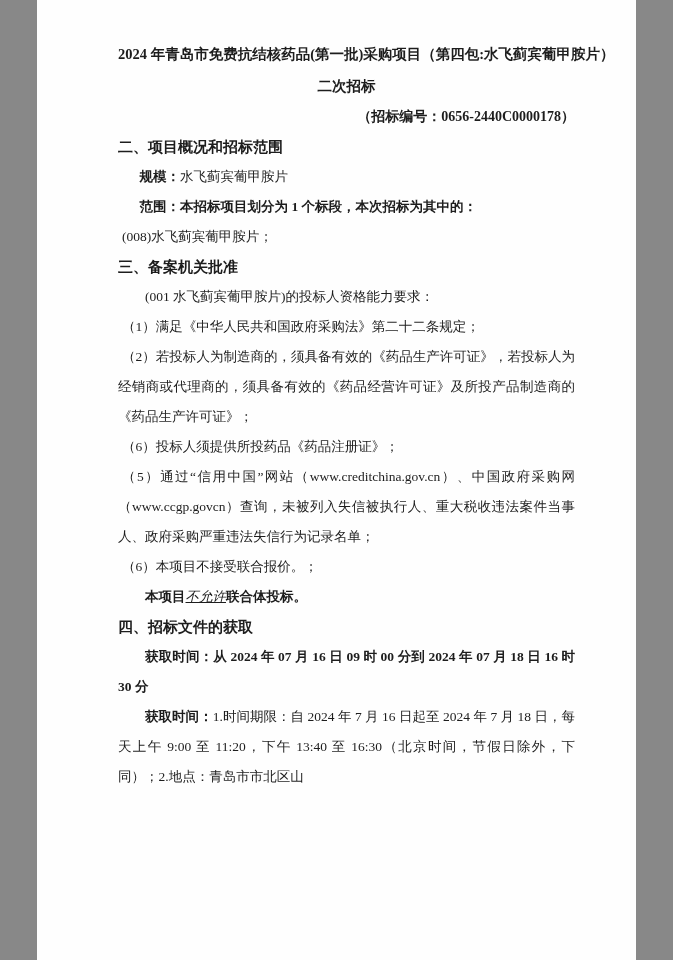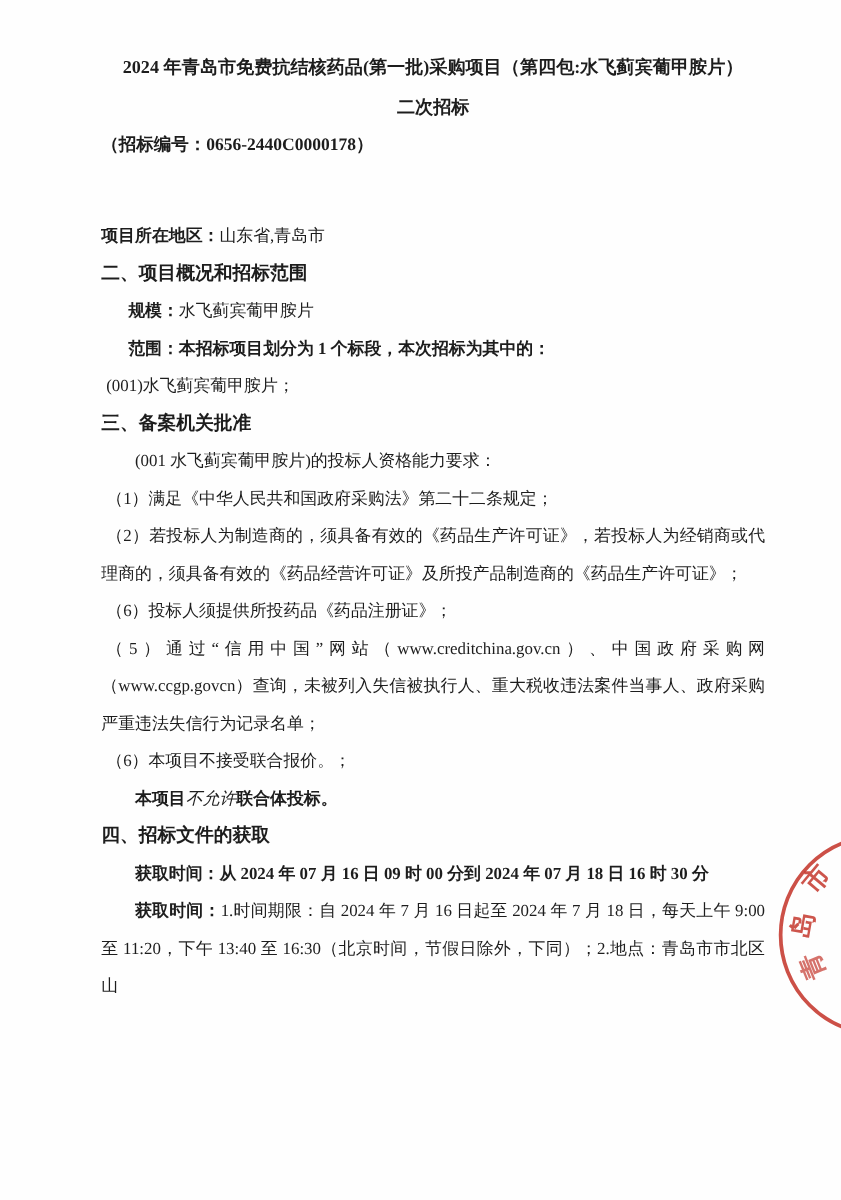--- a/index.html
+++ b/index.html
@@ -1,56 +1,56 @@
 <!DOCTYPE html>
 <html lang="zh"><head>
 <meta charset="utf-8">
 <style>
   html,body{margin:0;padding:0;background:#888;}
   .page{
     position:relative;
-    width:673px;height:960px;
+    width:599px;height:960px;
     margin:0 auto;
     background:#fefefe;
     color:#1d1d1d;
     font-family:"Liberation Serif","DejaVu Serif",serif;
     overflow:hidden;
     box-sizing:border-box;
   }
   .content{
     position:relative;
     box-sizing:border-box;
     padding:38px 61px 0 81px;
   }
   .title-block{text-align:center;}
   .title-line{
     font-size:14.5px;font-weight:bold;line-height:32px;
     white-space:nowrap;
   }
   .tender-no{
-    font-size:14px;font-weight:bold;line-height:30px;text-align:left;
+    font-size:14px;font-weight:bold;line-height:30px;text-align:right;
   }
   .location-line{
     margin-top:42px;
     font-size:13.5px;line-height:30px;
   }
   .sec-heading{
     font-size:15px;font-weight:bold;line-height:30px;
     margin:0;
   }
   p{margin:0;}
   .body-text{
     font-size:13.5px;line-height:30px;
     text-align:justify;
   }
   .indent2{text-indent:2em;}
   .indent16{text-indent:1.6em;}
   .indent-sm{text-indent:4px;}
   .b{font-weight:bold;}
-  .i{font-style:italic;}
+  .i{font-style:italic;text-decoration:underline;}
   
   .stamp{
     position:absolute;
     left:623px;top:667px;
     width:162px;height:162px;
     pointer-events:none;
   }
   .stamp-ring{
     position:absolute;inset:0;
     border:3px solid #c5382e;
@@ -74,31 +74,30 @@
 
 <div class="page">
   <div class="content">
 
     <div class="title-block">
       <div class="title-line">2024 年青岛市免费抗结核药品(第一批)采购项目（第四包:水飞蓟宾葡甲胺片）</div>
       <div class="title-line">二次招标</div>
       <div class="tender-no">（招标编号：0656-2440C0000178）</div>
     </div>
 
-    <p class="location-line body-text"><span class="b">项目所在地区：</span><span>山东省,青岛市</span></p>
 
 
 
     <h2 class="sec-heading">二、项目概况和招标范围</h2>
 
     <p class="body-text indent16"><span class="b">规模：</span><span>水飞蓟宾葡甲胺片</span></p>
 
     <p class="body-text indent16"><span class="b">范围：</span><span class="b">本招标项目划分为 1 个标段，本次招标为其中的：</span></p>
 
-    <p class="body-text indent-sm">(001)水飞蓟宾葡甲胺片；</p>
+    <p class="body-text indent-sm">(008)水飞蓟宾葡甲胺片；</p>
 
     <h2 class="sec-heading">三、备案机关批准</h2>
 
     <p class="body-text indent2">(001 水飞蓟宾葡甲胺片)的投标人资格能力要求：</p>
 
     <p class="body-text indent-sm">（1）满足《中华人民共和国政府采购法》第二十二条规定；</p>
     <p class="body-text indent-sm">（2）若投标人为制造商的，须具备有效的《药品生产许可证》，若投标人为经销商或代理商的，须具备有效的《药品经营许可证》及所投产品制造商的《药品生产许可证》；</p>
     <p class="body-text indent-sm">（6）投标人须提供所投药品《药品注册证》；</p>
     <p class="body-text indent-sm">（5）通过“信用中国”网站（www.creditchina.gov.cn）、中国政府采购网（www.ccgp.govcn）查询，未被列入失信被执行人、重大税收违法案件当事人、政府采购严重违法失信行为记录名单；</p>
     <p class="body-text indent-sm">（6）本项目不接受联合报价。；</p>

